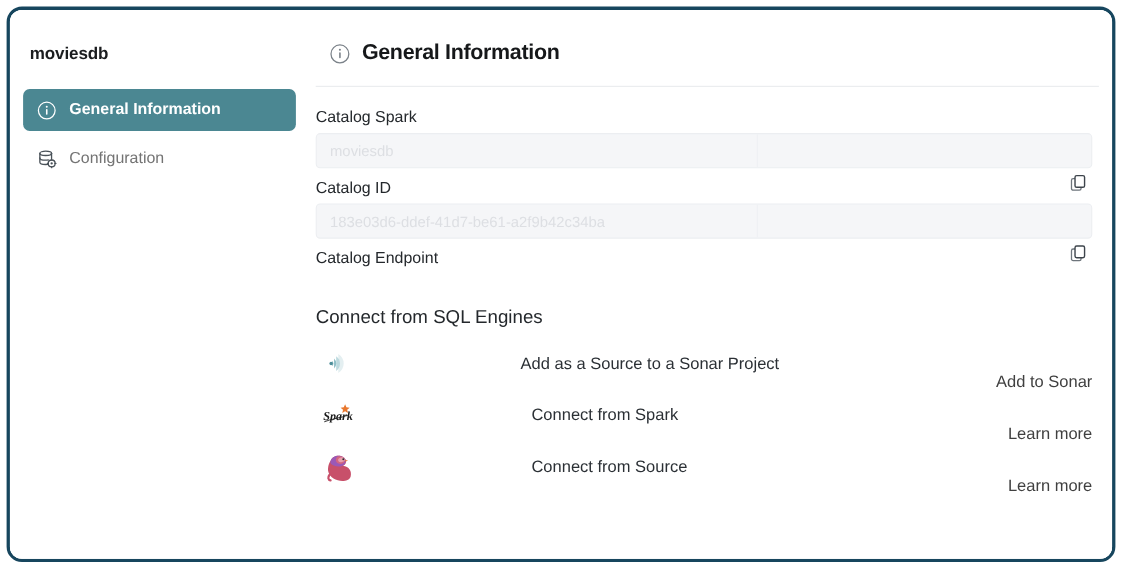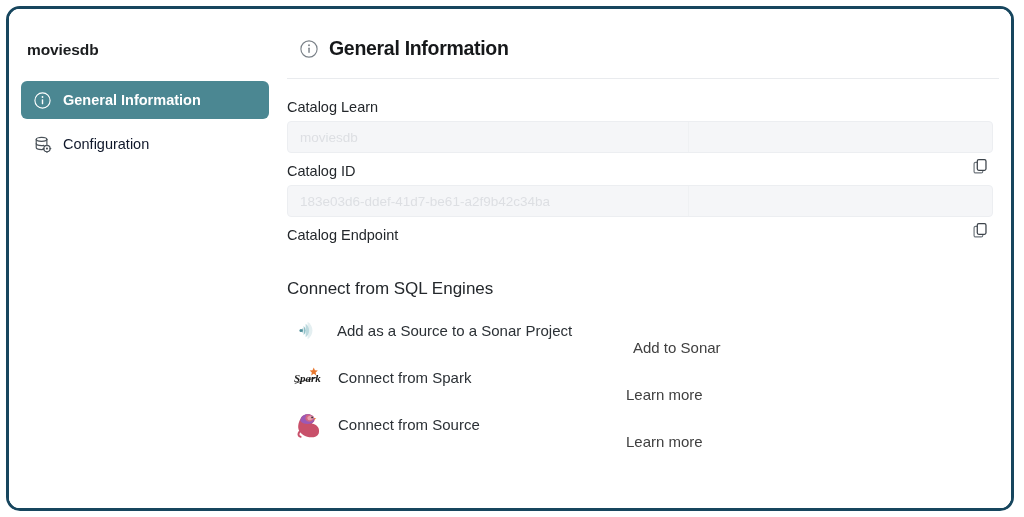--- a/index.html
+++ b/index.html
@@ -57,21 +57,21 @@
   }
   .nav-item {
     display: flex;
     align-items: center;
     gap: 11px;
     height: 38px;
     padding: 0 12px;
     border-radius: 6px;
     margin-bottom: 6px;
     cursor: pointer;
-    color: #0f172a;
+    color: #737373;
     font-size: 14.5px;
   }
   .nav-item.active {
     background: #4b8792;
     color: #ffffff;
     font-weight: bold;
   }
   .nav-icon {
     width: 19px;
     height: 19px;
@@ -172,20 +172,21 @@
   .connect-title {
     font-size: 17px;
     color: #24282c;
     margin-bottom: 8px;
   }
   .engine-row {
     display: flex;
     align-items: center;
     height: 47px;
     padding-left: 6px;
+    justify-content: space-between;
   }
   .engine-logo {
     width: 30px;
     height: 30px;
     flex: 0 0 30px;
     display: flex;
     align-items: center;
     justify-content: center;
     margin-right: 15px;
   }
@@ -263,21 +264,21 @@
           </svg>
         </span>
         <span class="main-title">General Information</span>
       </div>
 
       <div class="header-rule"></div>
 
       <div class="form-area">
 
         <div class="field">
-          <div class="field-label">Catalog Learn</div>
+          <div class="field-label">Catalog Spark</div>
           <div class="field-input">
             <span class="field-value">moviesdb</span>
           </div>
         </div>
 
         <div class="field">
           <div class="field-label">Catalog ID</div>
           <div class="copy-btn">
             <svg width="17" height="17" viewBox="0 0 18 18">
               <rect x="2.2" y="4.6" width="9.2" height="11.2" rx="1.6" fill="#ffffff" stroke="#6e757c" stroke-width="1.25"></rect>

